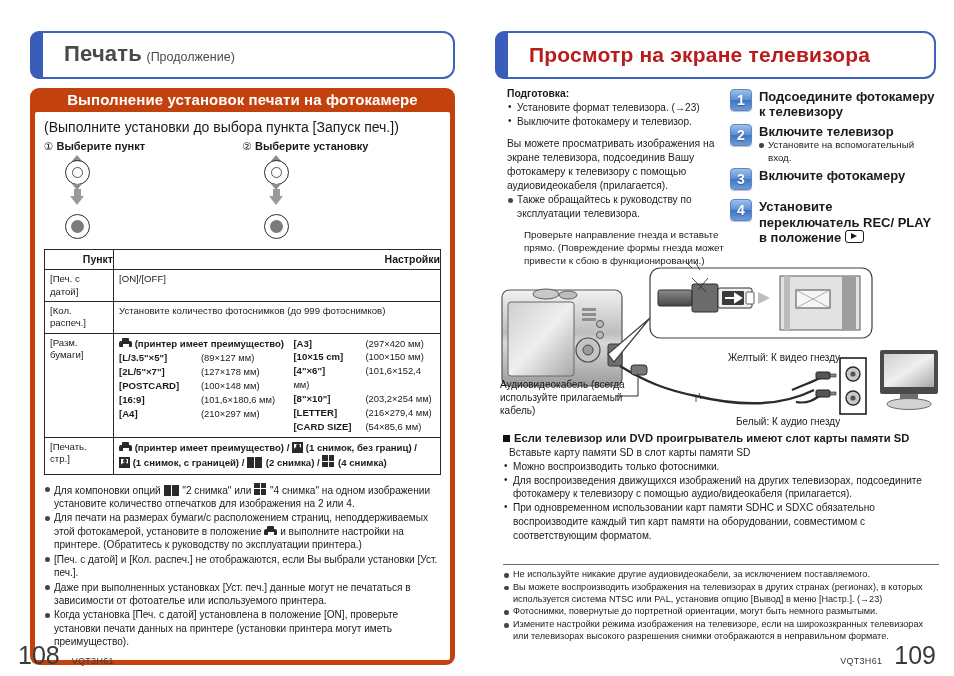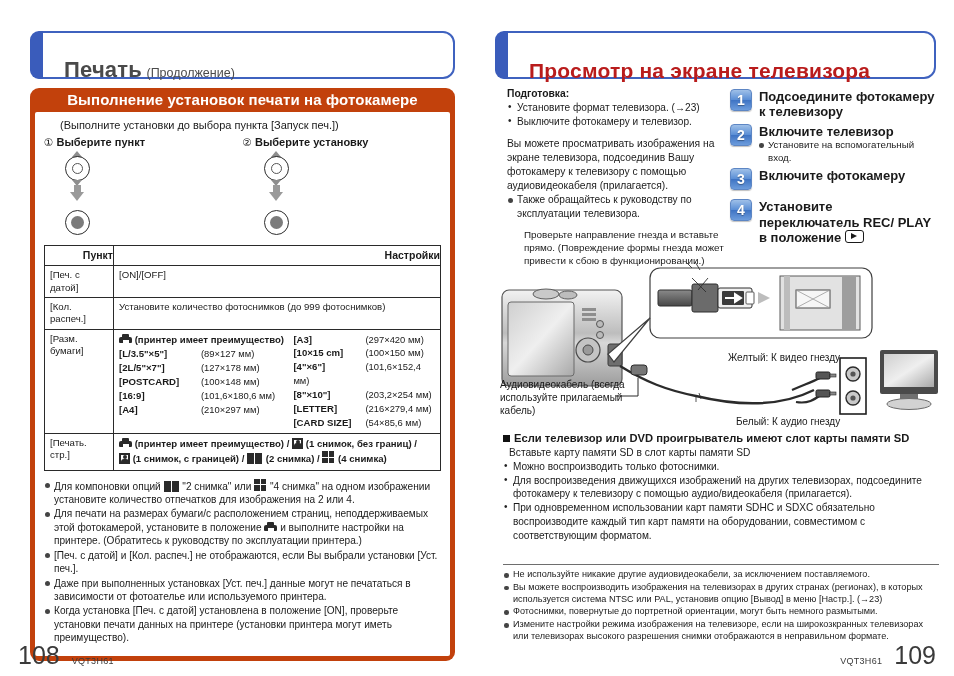--- a/index.html
+++ b/index.html
@@ -19,42 +19,41 @@
     border:2px solid #3f62bf;border-radius:12px;background:#fff;
     box-sizing:border-box;
   }
   .title-accent{
     position:absolute;left:-2px;top:-2px;width:13px;height:48px;
     background:#3a5cbb;border-radius:9px 0 0 9px;
   }
   .title-text{
     position:absolute;left:32px;top:50%;transform:translateY(-52%);
     white-space:nowrap;
-    margin-top:16px;
   }
   .title-main{font-size:22px;font-weight:bold;color:#4a4a4a;letter-spacing:.2px;}
   .title-sub{font-size:12.5px;color:#4a4a4a;font-weight:normal;}
   .title-right .title-main{color:#b91c1c;font-size:21px;}
 
   
   .gray-panel{
     position:absolute;left:30px;top:88px;width:425px;
     background:#c2410c;border-radius:9px;padding:0 0 5px 0;
     box-sizing:border-box;
   }
   .gray-head{
     height:24px;line-height:24px;text-align:center;color:#fff;
     font-size:15px;font-weight:bold;letter-spacing:.1px;
   }
   .gray-body{
     background:#fff;margin:0 5px;padding:7px 9px 10px 9px;
     border-radius:2px;min-height:515px;box-sizing:border-box;
   }
 
-  .lead{font-size:11px;margin:0 0 5px 16px;}
+  .lead{font-size:14px;margin:0 0 5px 0;}
 
   
   .steps-row{display:flex;margin:0 0 6px 0;}
   .step-col{width:212px;}
   .step-label{font-size:11px;font-weight:bold;margin-bottom:3px;}
   .circ-num{font-weight:normal;font-size:10.5px;}
   .dials{padding-left:14px;}
   .dial-wrap{position:relative;width:40px;height:34px;}
   .ring{
     position:absolute;left:7px;top:5px;width:25px;height:25px;

